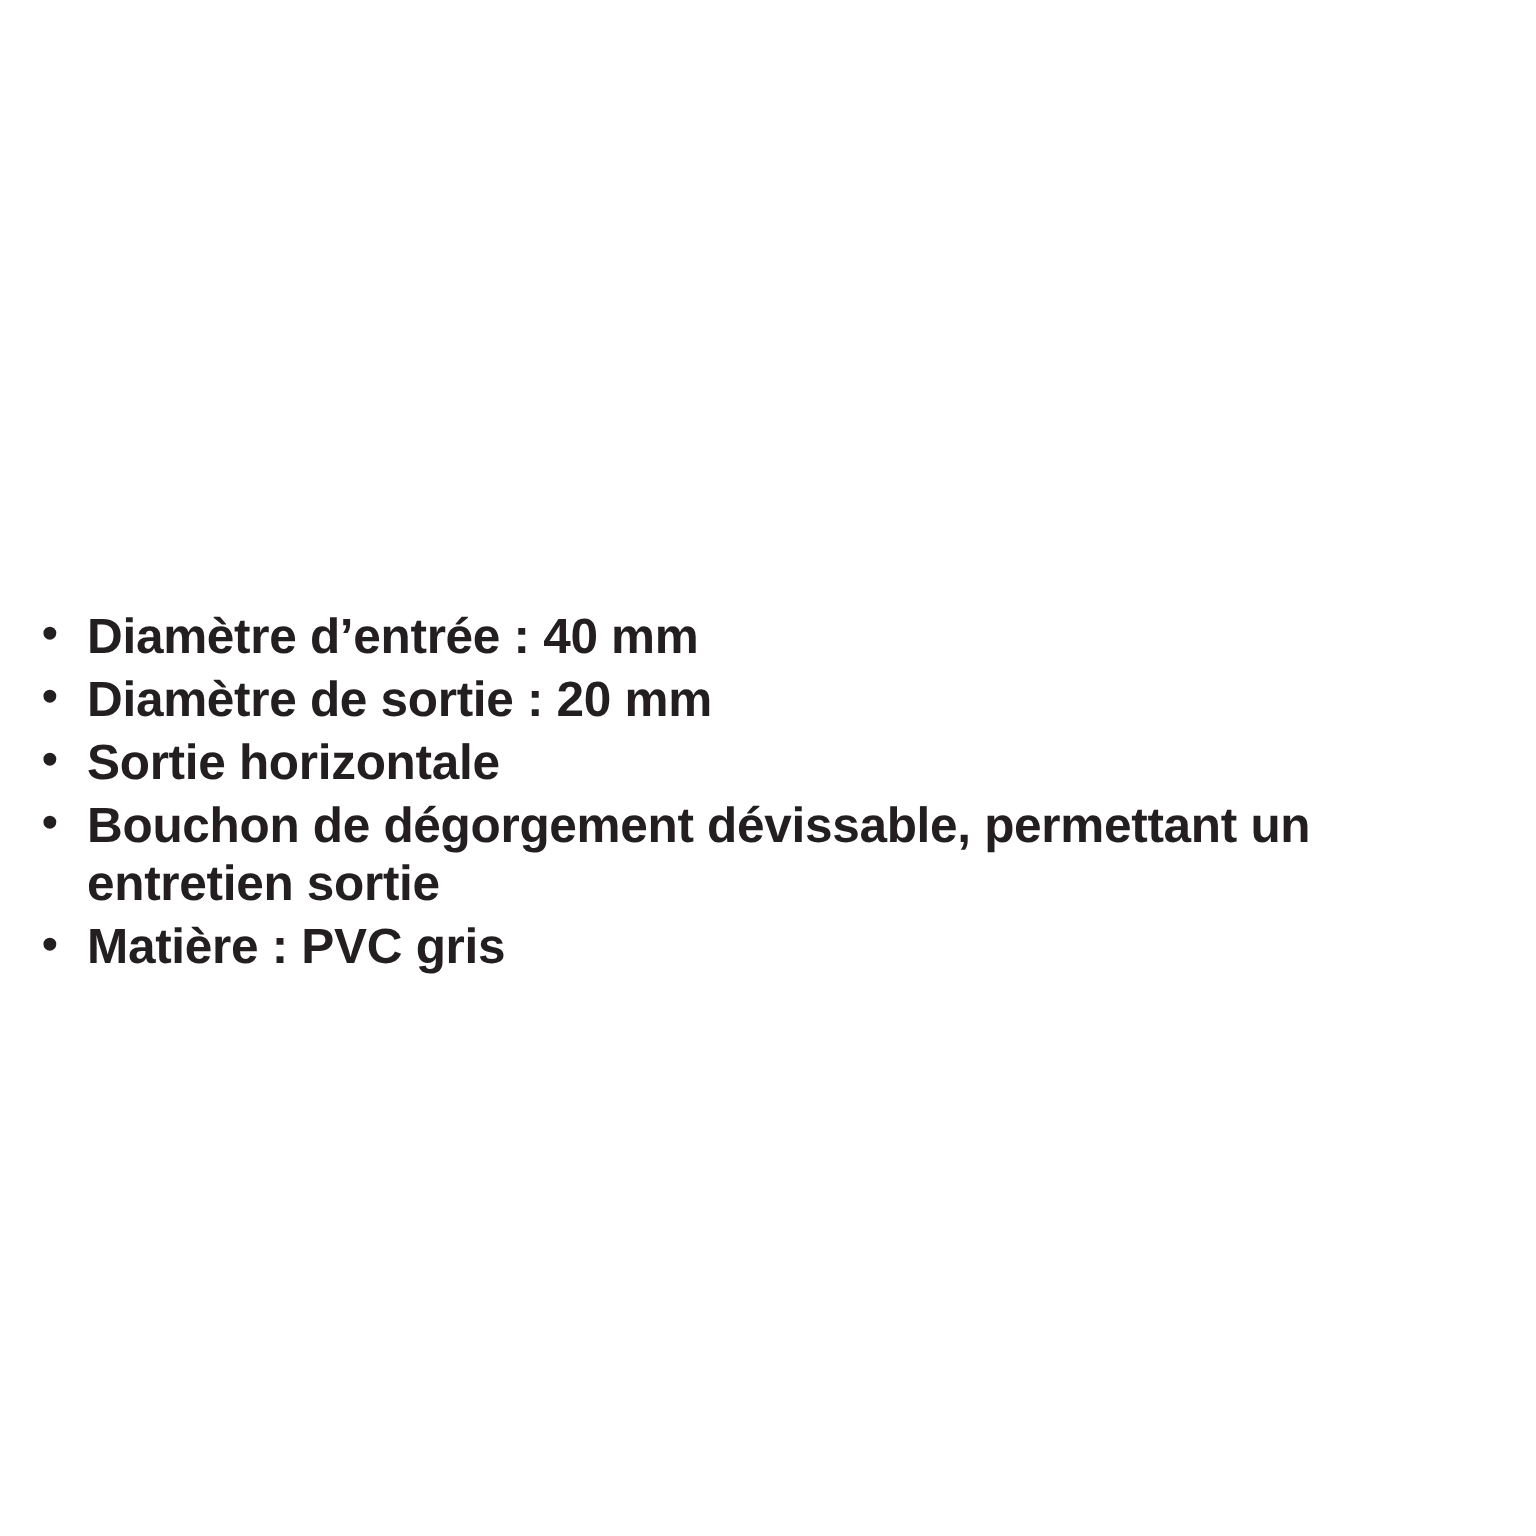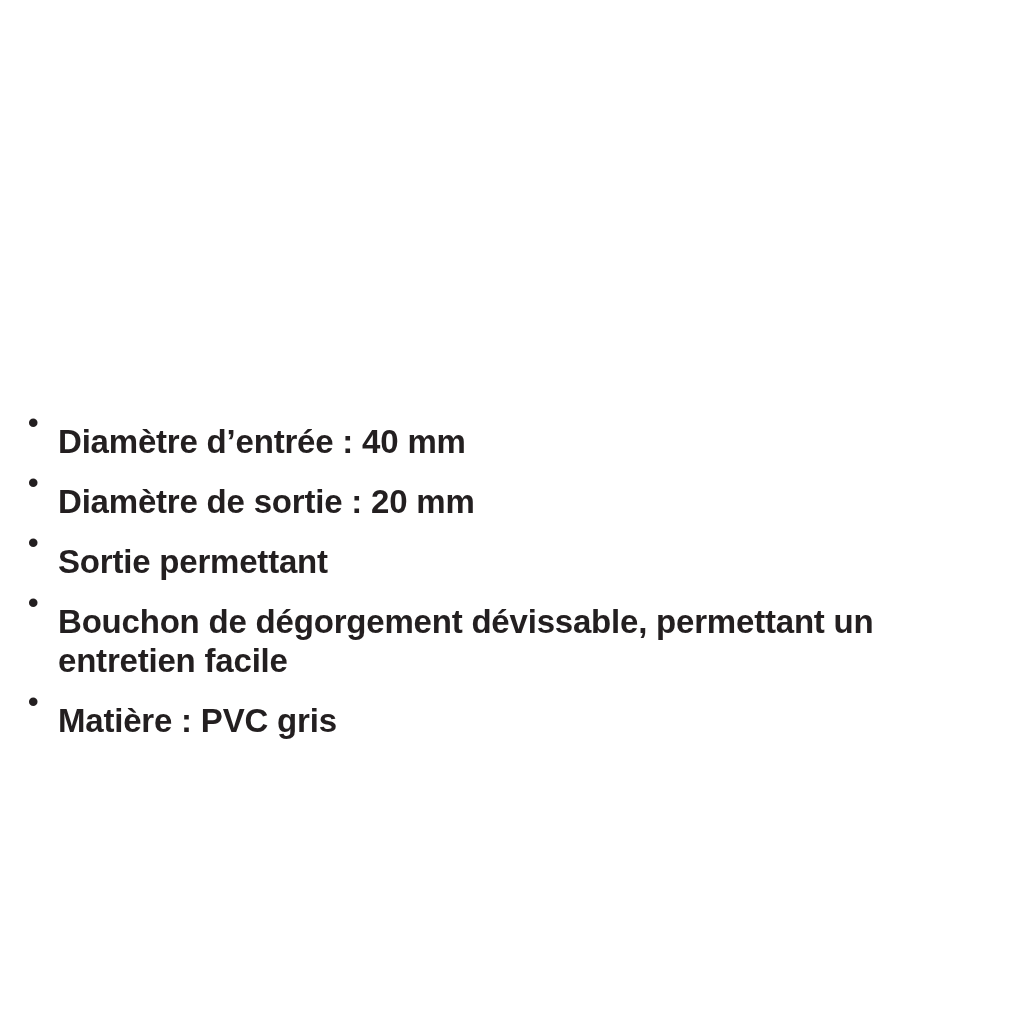--- a/index.html
+++ b/index.html
@@ -43,42 +43,41 @@
     width: 30px;
     font-size: 30px;
     line-height: 1.18;
     font-weight: bold;
     color: #231f20;
     text-align: left;
   }
   .spec-text {
     flex: 1 1 auto;
     white-space: normal;
-    margin-top: 18px;
   }
 </style>
 </head>
 <body>
 
 <div class="page">
   <ul class="spec-list">
     <li class="spec-item">
       <span class="bullet">•</span>
       <span class="spec-text">Diamètre d’entrée : 40 mm</span>
     </li>
     <li class="spec-item">
       <span class="bullet">•</span>
       <span class="spec-text">Diamètre de sortie : 20 mm</span>
     </li>
     <li class="spec-item">
       <span class="bullet">•</span>
-      <span class="spec-text">Sortie permettant</span>
+      <span class="spec-text">Sortie horizontale</span>
     </li>
     <li class="spec-item">
       <span class="bullet">•</span>
-      <span class="spec-text">Bouchon de dégorgement dévissable, permettant un entretien facile</span>
+      <span class="spec-text">Bouchon de dégorgement dévissable, permettant un entretien sortie</span>
     </li>
     <li class="spec-item">
       <span class="bullet">•</span>
       <span class="spec-text">Matière : PVC gris</span>
     </li>
   </ul>
 </div>
 
 </body></html>

